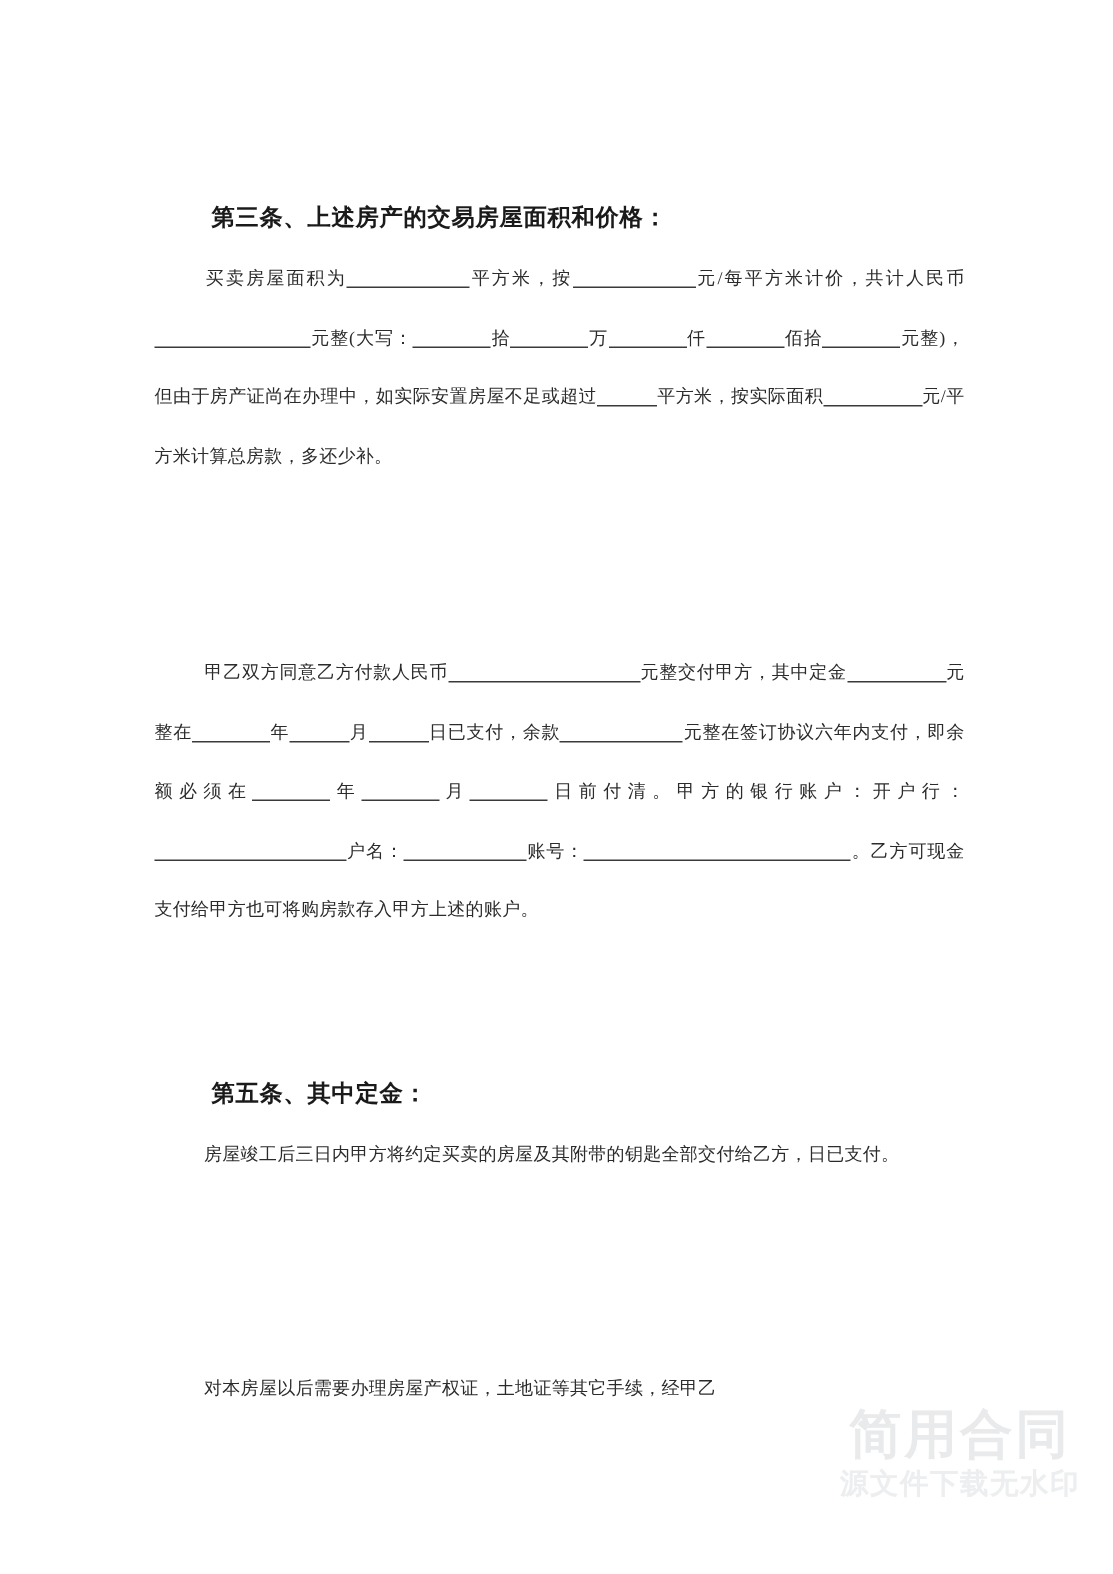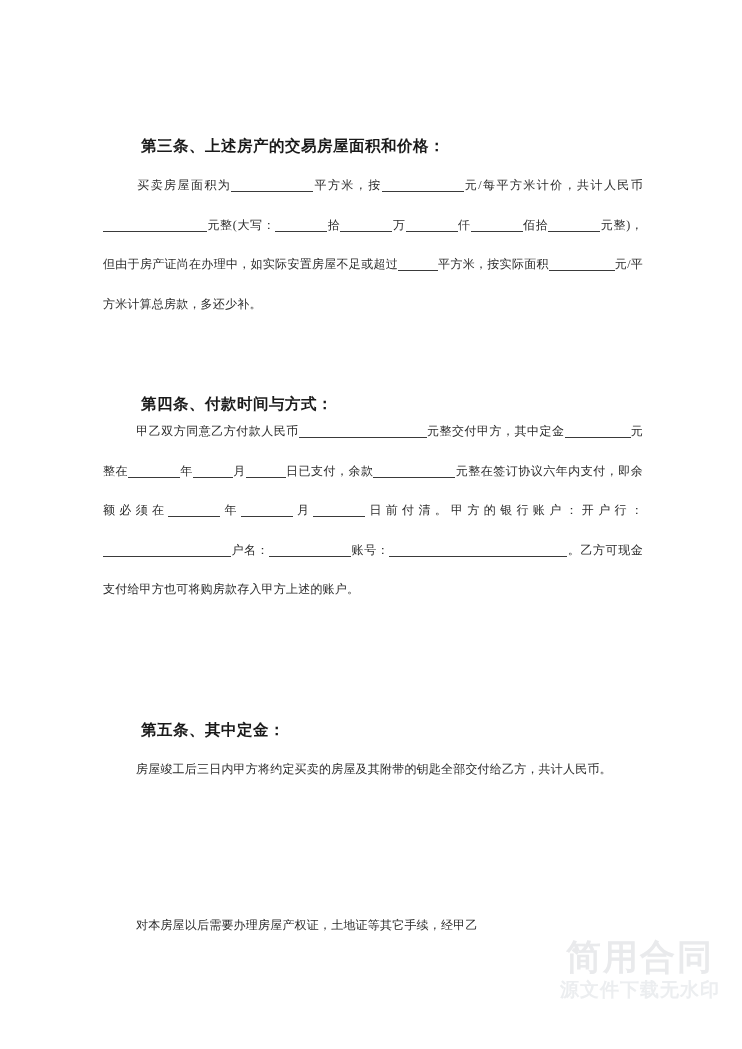--- a/index.html
+++ b/index.html
@@ -59,21 +59,21 @@
   .b-lg  { width: 66px; }
   .b-xl  { width: 82px; }
   .b-2xl { width: 104px; }
   .b-3xl { width: 128px; }
   .b-4xl { width: 178px; }
 
   
   #sec3-head { position:absolute; left:0; top:138px; }
   #sec3-body { position:absolute; left:0; top:166px; width:540px; }
   #sec4-head { position:absolute; left:0; top:396px; }
-  #sec4-body { position:absolute; left:0; top:412px; width:540px; }
+  #sec4-body { position:absolute; left:0; top:429px; width:540px; }
   #sec5-head { position:absolute; left:0; top:722px; }
   #sec5-body { position:absolute; left:0; top:750px; width:540px; }
   #sec6-head { position:absolute; left:0; top:878px; }
   #sec6-body { position:absolute; left:0; top:906px; width:540px; }
 
   .watermark {
     position: absolute;
     right: 22px;
     bottom: 48px;
     text-align: center;
@@ -100,25 +100,24 @@
 </style>
 </head>
 <body>
 
 <div class="page">
   <div class="content">
 
     <div class="heading" id="sec3-head">第三条、上述房产的交易房屋面积和价格：</div>
     <div class="para" id="sec3-body"><span class="indent"></span><span>买卖房屋面积为</span><span class="blank b-xl"></span><span>平方米，按</span><span class="blank b-xl"></span><span>元/每平方米计价，共计人民币</span><span class="blank b-2xl"></span><span>元整(大写：</span><span class="blank b-md"></span><span>拾</span><span class="blank b-md"></span><span>万</span><span class="blank b-md"></span><span>仟</span><span class="blank b-md"></span><span>佰拾</span><span class="blank b-md"></span><span>元整)，但由于房产证尚在办理中，如实际安置房屋不足或超过</span><span class="blank b-sm"></span><span>平方米，按实际面积</span><span class="blank b-lg"></span><span>元/平方米计算总房款，多还少补。</span></div>
 
-    <div class="heading" id="sec4-head">第四条、付款时间与方式：</div>
     <div class="para" id="sec4-body"><span class="indent"></span><span>甲乙双方同意乙方付款人民币</span><span class="blank b-3xl"></span><span>元整交付甲方，其中定金</span><span class="blank b-lg"></span><span>元整在</span><span class="blank b-md"></span><span>年</span><span class="blank b-sm"></span><span>月</span><span class="blank b-sm"></span><span>日已支付，余款</span><span class="blank b-xl"></span><span>元整在签订协议六年内支付，即余额必须在</span><span class="blank b-md"></span><span>年</span><span class="blank b-md"></span><span>月</span><span class="blank b-md"></span><span>日前付清。甲方的银行账户：开户行：</span><span class="blank b-3xl"></span><span>户名：</span><span class="blank b-xl"></span><span>账号：</span><span class="blank b-4xl"></span><span>。乙方可现金支付给甲方也可将购房款存入甲方上述的账户。</span></div>
 
     <div class="heading" id="sec5-head">第五条、其中定金：</div>
-    <div class="para" id="sec5-body"><span class="indent"></span><span>房屋竣工后三日内甲方将约定买卖的房屋及其附带的钥匙全部交付给乙方，共计人民币。</span></div>
+    <div class="para" id="sec5-body"><span class="indent"></span><span>房屋竣工后三日内甲方将约定买卖的房屋及其附带的钥匙全部交付给乙方，日已支付。</span></div>
 
     <div class="para" id="sec6-body"><span class="indent"></span><span>对本房屋以后需要办理房屋产权证，土地证等其它手续，经甲乙</span></div>
 
   </div>
 
   <div class="watermark">
     <div class="wm-main">简用合同</div>
     <div class="wm-sub">源文件下载无水印</div>
   </div>
 </div>

